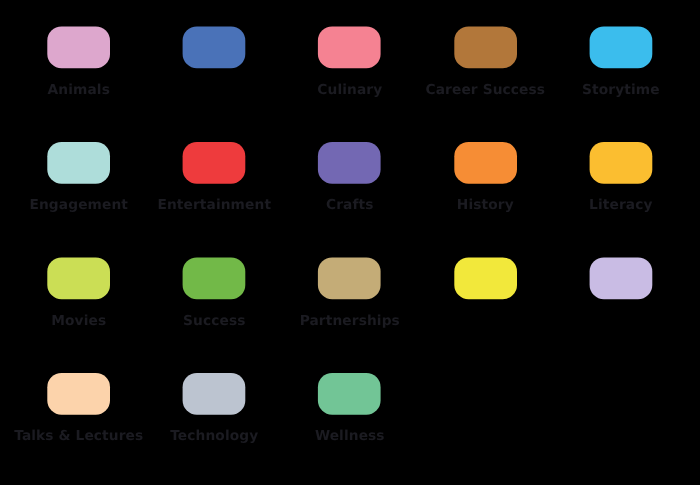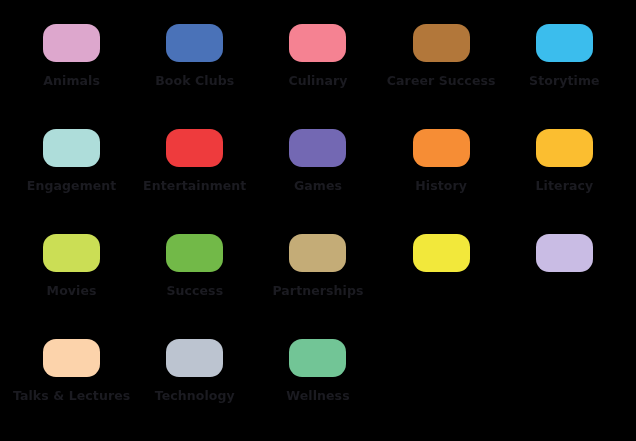--- a/index.html
+++ b/index.html
@@ -55,21 +55,20 @@
 </head>
 <body style="background: rgb(0, 0, 0);">
 
 <div id="swatch-grid">
     <div class="swatch-cell">
       <div class="swatch-chip" title="#dda7cd" style="background: rgb(221, 167, 205);"></div>
       <div class="swatch-label">Animals</div>
     </div>
     <div class="swatch-cell">
       <div class="swatch-chip" title="#4a72b8" style="background: rgb(74, 114, 184);"></div>
-      <div class="swatch-label">Book Clubs</div>
     </div>
     <div class="swatch-cell">
       <div class="swatch-chip" title="#f58292" style="background: rgb(245, 130, 146);"></div>
       <div class="swatch-label">Culinary</div>
     </div>
     <div class="swatch-cell">
       <div class="swatch-chip" title="#b2773a" style="background: rgb(178, 119, 58);"></div>
       <div class="swatch-label">Career Success</div>
     </div>
     <div class="swatch-cell">
@@ -79,21 +78,21 @@
     <div class="swatch-cell">
       <div class="swatch-chip" title="#aeddda" style="background: rgb(174, 221, 218);"></div>
       <div class="swatch-label">Engagement</div>
     </div>
     <div class="swatch-cell">
       <div class="swatch-chip" title="#ee3b3d" style="background: rgb(238, 59, 61);"></div>
       <div class="swatch-label">Entertainment</div>
     </div>
     <div class="swatch-cell">
       <div class="swatch-chip" title="#7368b3" style="background: rgb(115, 104, 179);"></div>
-      <div class="swatch-label">Games</div>
+      <div class="swatch-label">Crafts</div>
     </div>
     <div class="swatch-cell">
       <div class="swatch-chip" title="#f68d35" style="background: rgb(246, 141, 53);"></div>
       <div class="swatch-label">History</div>
     </div>
     <div class="swatch-cell">
       <div class="swatch-chip" title="#fbbe30" style="background: rgb(251, 190, 48);"></div>
       <div class="swatch-label">Literacy</div>
     </div>
     <div class="swatch-cell">

